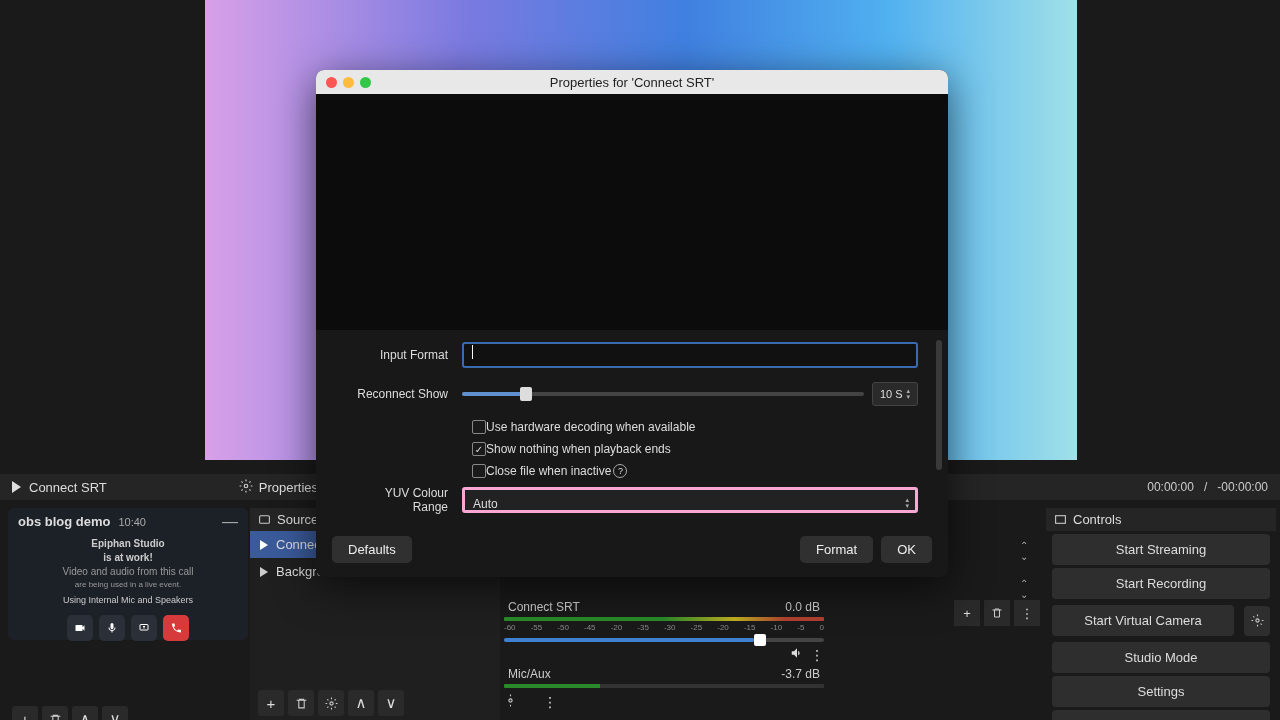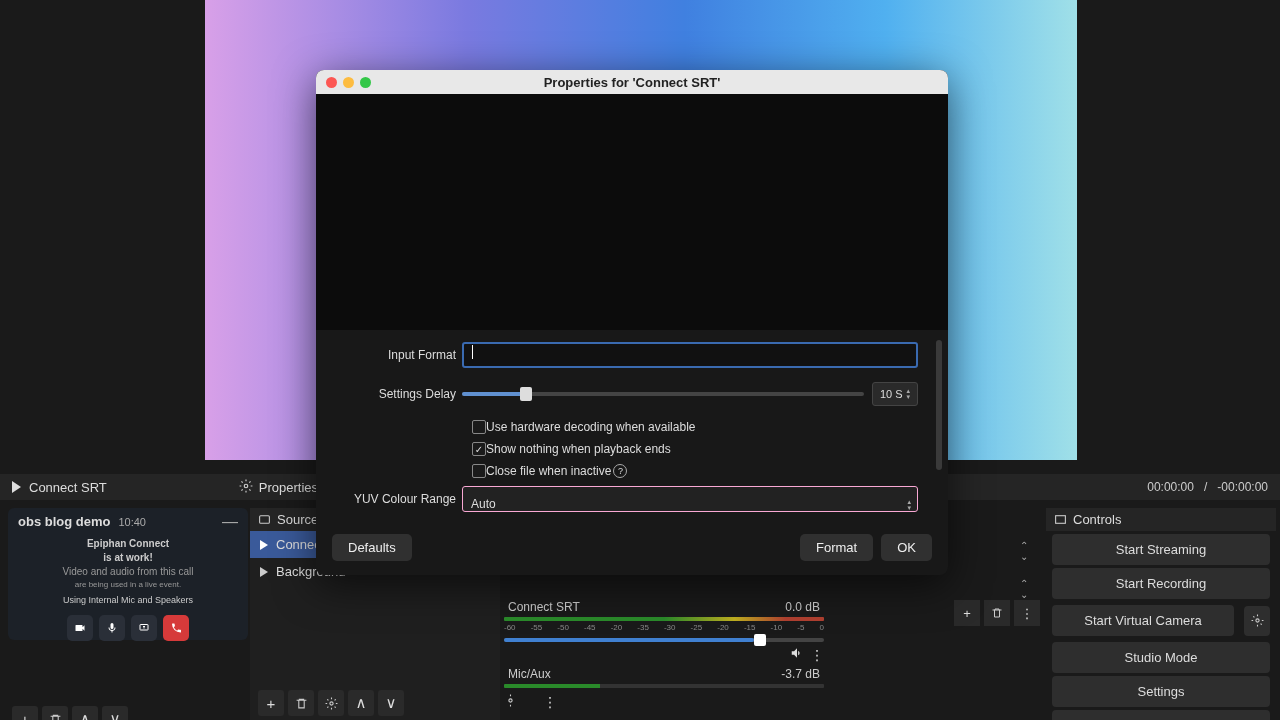--- a/index.html
+++ b/index.html
@@ -55,39 +55,39 @@
 .tx-btns { position: absolute; left: 944px; top: 600px; width: 96px; display: flex; flex-direction: column; gap: 4px; }
 .tx-btn { width: 26px; height: 26px; background: #2a2a2a; display: flex; align-items: center; justify-content: center; align-self: flex-end; }
 .tx-row { display: flex; gap: 4px; align-self: flex-end; }
 
 
 .modal { position: absolute; left: 316px; top: 70px; width: 632px; background: #181818; border-radius: 8px; box-shadow: 0 10px 40px rgba(0,0,0,0.6); }
 .titlebar { height: 24px; background: #e8e8e8; border-radius: 8px 8px 0 0; display: flex; align-items: center; padding: 0 10px; position: relative; }
 .traffic { display: flex; gap: 6px; }
 .tl { width: 11px; height: 11px; border-radius: 50%; }
 .tl.r { background: #fc5753; } .tl.y { background: #fdbc40; } .tl.g { background: #33c748; }
-.titlebar-title { position: absolute; left: 0; right: 0; text-align: center; font-size: 13px; color: #222; font-weight: 700; }
+.titlebar-title { position: absolute; left: 0; right: 0; text-align: center; font-size: 13px; color: #222; font-weight: 400; }
 .modal-preview { height: 236px; background: #0c0c0c; }
 .modal-body { padding: 12px 30px 12px 30px; position: relative; }
 .form-row { display: flex; align-items: center; margin-bottom: 14px; }
-.form-lbl { width: 116px; text-align: right; padding-right: 6px; font-size: 12px; color: #ddd; }
+.form-lbl { width: 116px; text-align: right; padding-right: 14px; font-size: 12px; color: #ddd; }
 .form-in { flex: 1; }
 .txt-input { width: 100%; height: 26px; background: #111; border: 2px solid #3a6ab0; border-radius: 3px; color: #fff; padding: 0 6px; font-size: 12px; }
 .txt-cursor { display: inline-block; width: 1px; height: 14px; background: #fff; margin-left: 2px; vertical-align: middle; }
 .slider-wrap { flex: 1; display: flex; align-items: center; gap: 8px; }
 .slider-track { flex: 1; height: 4px; background: #444; position: relative; border-radius: 2px; }
 .slider-fill { height: 100%; width: 16%; background: #6090d0; border-radius: 2px; }
 .slider-thumb { position: absolute; left: 16%; top: -5px; width: 12px; height: 14px; background: #ddd; border-radius: 2px; transform: translateX(-50%); }
 .spin-box { width: 46px; height: 24px; background: #2a2a2a; border: 1px solid #444; border-radius: 3px; display: flex; align-items: center; justify-content: center; font-size: 11px; color: #ddd; position: relative; }
 .spin-arrows { display: flex; flex-direction: column; font-size: 7px; line-height: 6px; margin-left: 4px; color: #aaa; }
 .chk-row { margin-left: 126px; display: flex; align-items: center; margin-bottom: 8px; font-size: 12px; }
 .checkbox { width: 14px; height: 14px; border: 1px solid #888; border-radius: 2px; background: #1a1a1a; display: flex; align-items: center; justify-content: center; font-size: 10px; color: #ddd; }
 .checkbox.checked::after { content: "✓"; }
 .help-q { width: 14px; height: 14px; border: 1px solid #aaa; border-radius: 50%; font-size: 9px; display: inline-flex; align-items: center; justify-content: center; margin-left: 2px; }
-.select-box { flex: 1; height: 26px; background: #222; border: 1px solid #f9a8d4; border-radius: 3px; display: flex; align-items: flex-end; padding: 0 8px; font-size: 12px; position: relative; }
+.select-box { flex: 1; height: 26px; background: #222; border: 3px solid #f9a8d4; border-radius: 3px; display: flex; align-items: flex-start; padding: 7px 8px; font-size: 12px; position: relative; }
 .select-arrows { position: absolute; right: 6px; display: flex; flex-direction: column; font-size: 7px; line-height: 6px; color: #aaa; }
 .scroll-hint { position: absolute; right: 6px; top: 10px; width: 6px; height: 130px; background: #3a3a3a; border-radius: 3px; }
 .modal-footer { display: flex; padding: 6px 16px 14px; gap: 8px; }
 .mbtn { padding: 6px 16px; background: #303030; border-radius: 5px; font-size: 13px; color: #eee; }
 .mbtn.defaults { }
 .spacer { flex: 1; }
 
 .icon-svg { width: 14px; height: 14px; }
 </style>
 </head>
@@ -120,21 +120,21 @@
   </div>
 </div>
 
 <div class="call-win">
   <div class="call-head">
     <b>obs blog demo</b>
     <span class="call-time">10:40</span>
     <span class="call-min">—</span>
   </div>
   <div class="call-body">
-    <div><b>Epiphan Connect</b></div>
+    <div><b>Epiphan Studio</b></div>
     <div><b>is at work!</b></div>
     <div style="font-size:10px;color:#999">Video and audio from this call</div>
     <div style="font-size:8px;color:#999">are being used in a live event.</div>
     <div style="font-size:9px;margin-top:4px">Using Internal Mic and Speakers</div>
   </div>
   <div class="call-ctrls">
     <div class="call-btn">
         <svg width="12" height="12" viewBox="0 0 24 24" fill="#fff">
           <path d="M17 10.5V7a1 1 0 00-1-1H4a1 1 0 00-1 1v10a1 1 0 001 1h12a1 1 0 001-1v-3.5l4 4v-11l-4 4z"></path>
         </svg>
@@ -302,21 +302,21 @@
   <div class="modal-preview"></div>
   <div class="modal-body">
     <div class="scroll-hint"></div>
     <div class="form-row">
       <div class="form-lbl">Input Format</div>
       <div class="form-in">
         <div class="txt-input"><span class="txt-cursor"></span></div>
       </div>
     </div>
     <div class="form-row">
-      <div class="form-lbl">Settings Delay</div>
+      <div class="form-lbl">Reconnect Show</div>
       <div class="slider-wrap">
         <div class="slider-track">
           <div class="slider-fill"></div>
           <div class="slider-thumb"></div>
         </div>
         <div class="spin-box">
           <span>10 S</span>
           <div class="spin-arrows">
               <span>▴</span>
               <span>▾</span>

